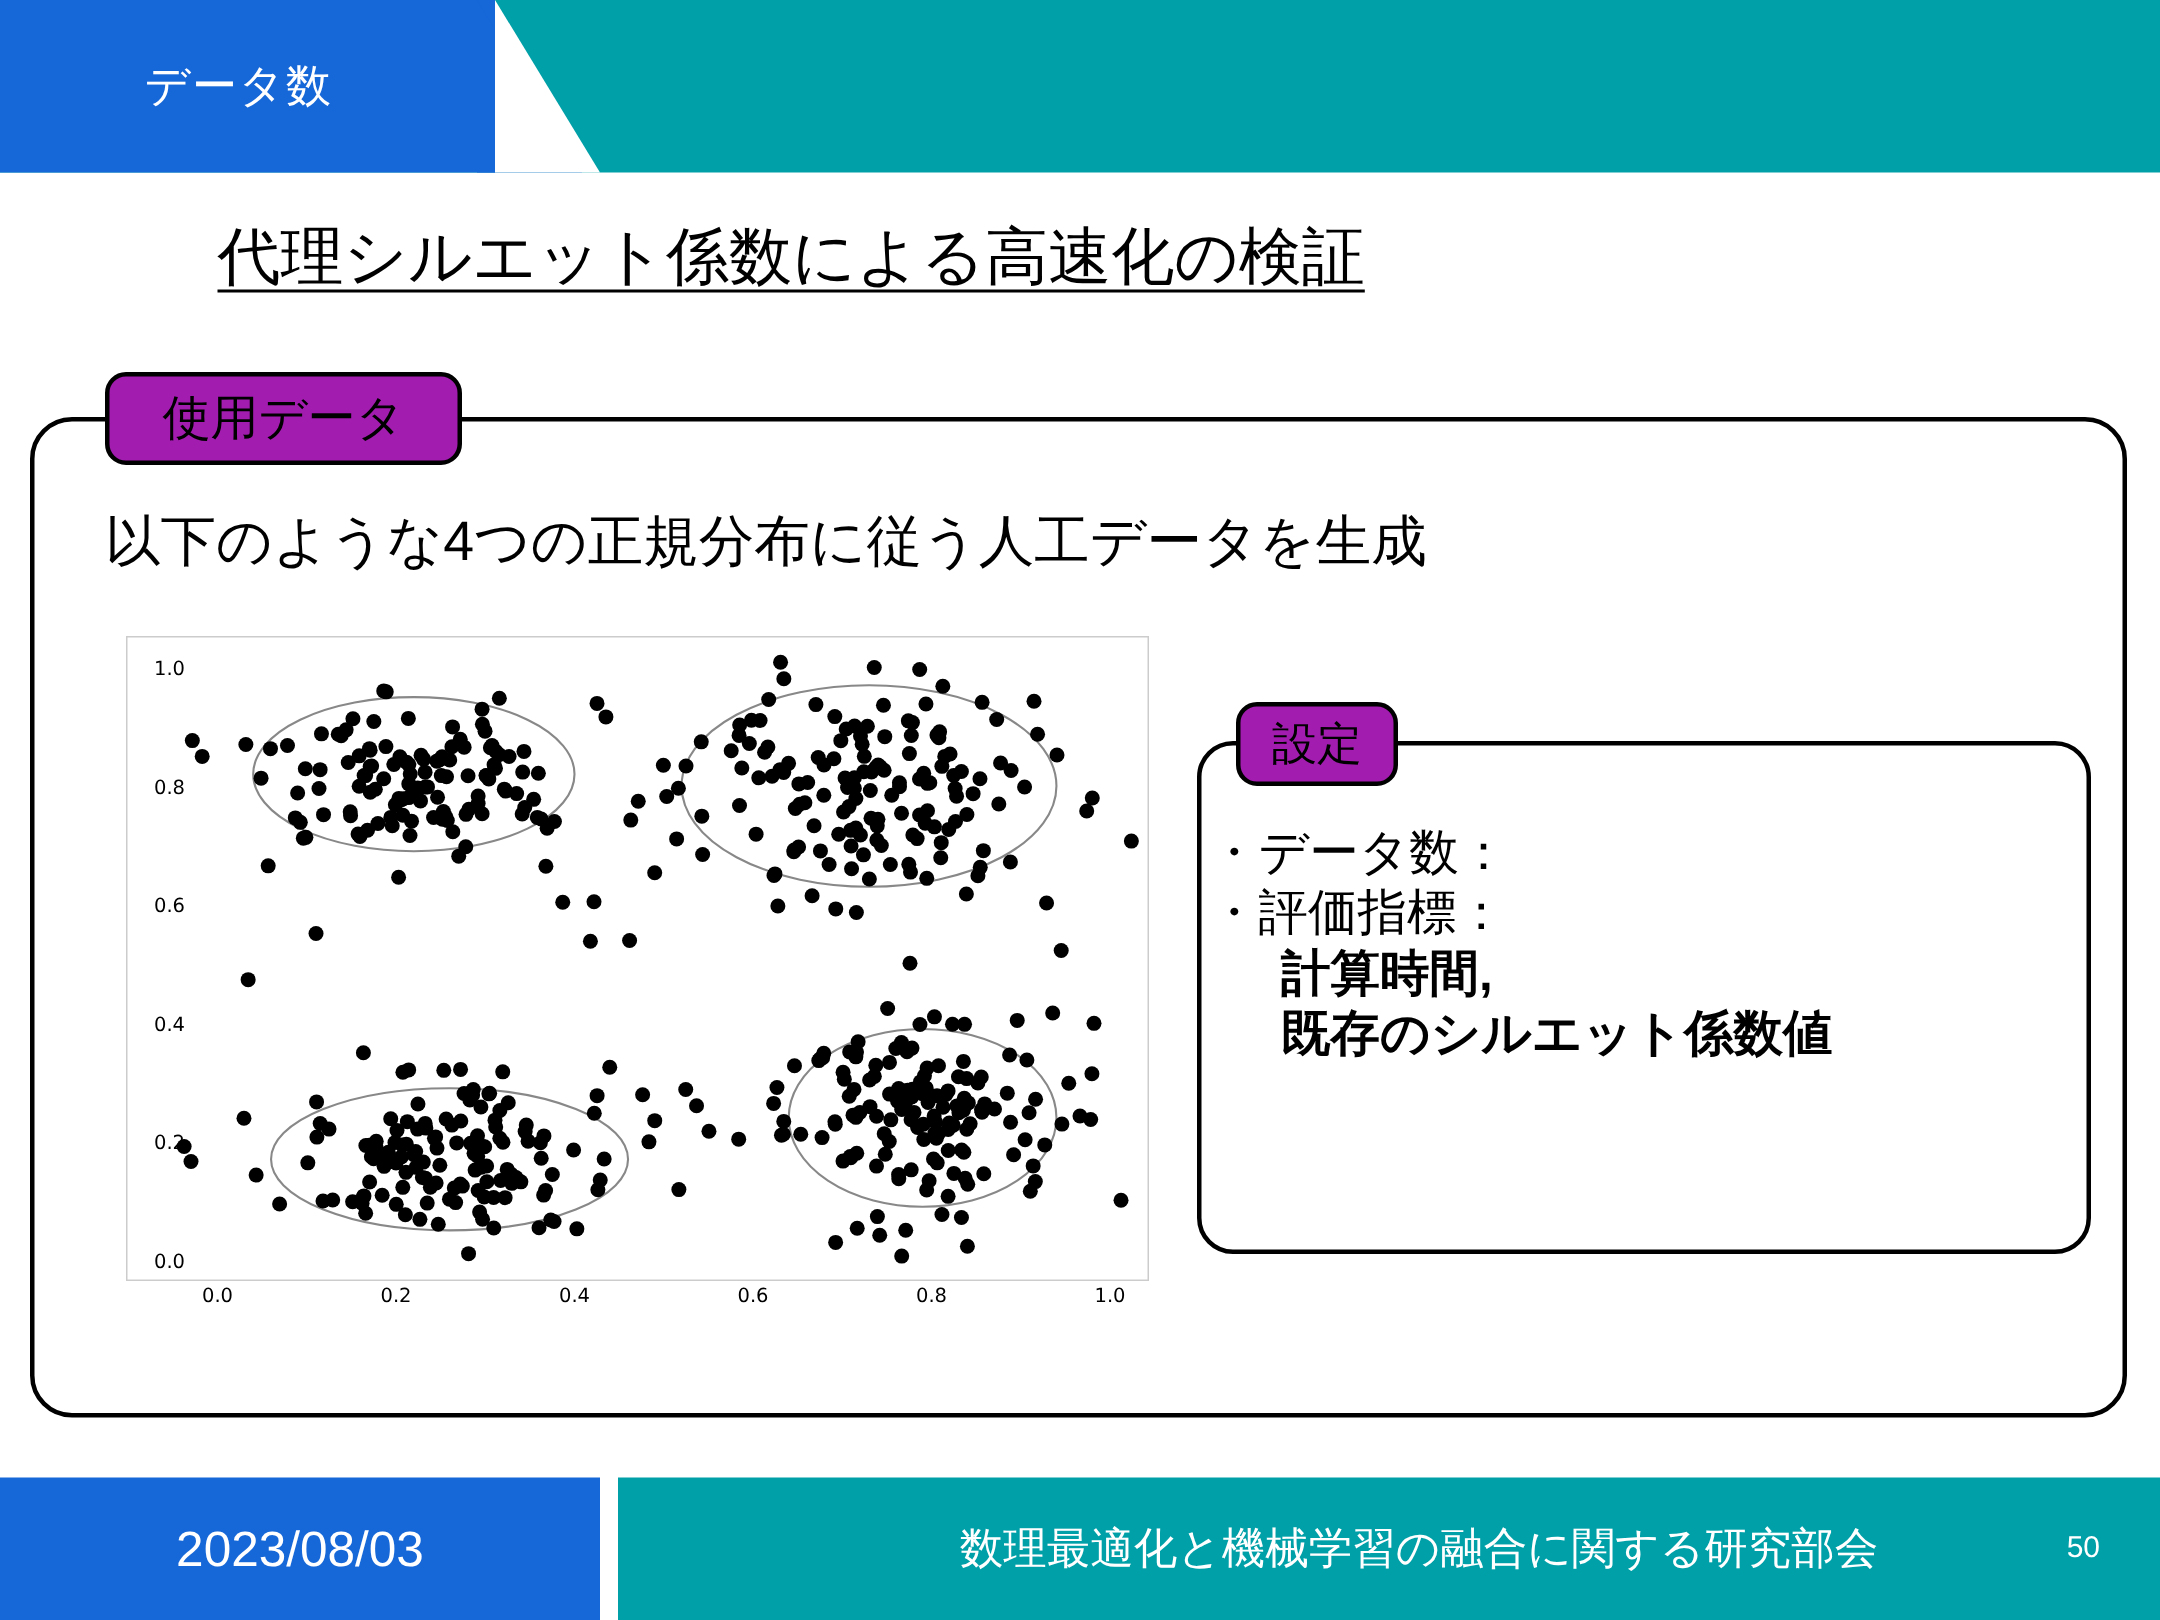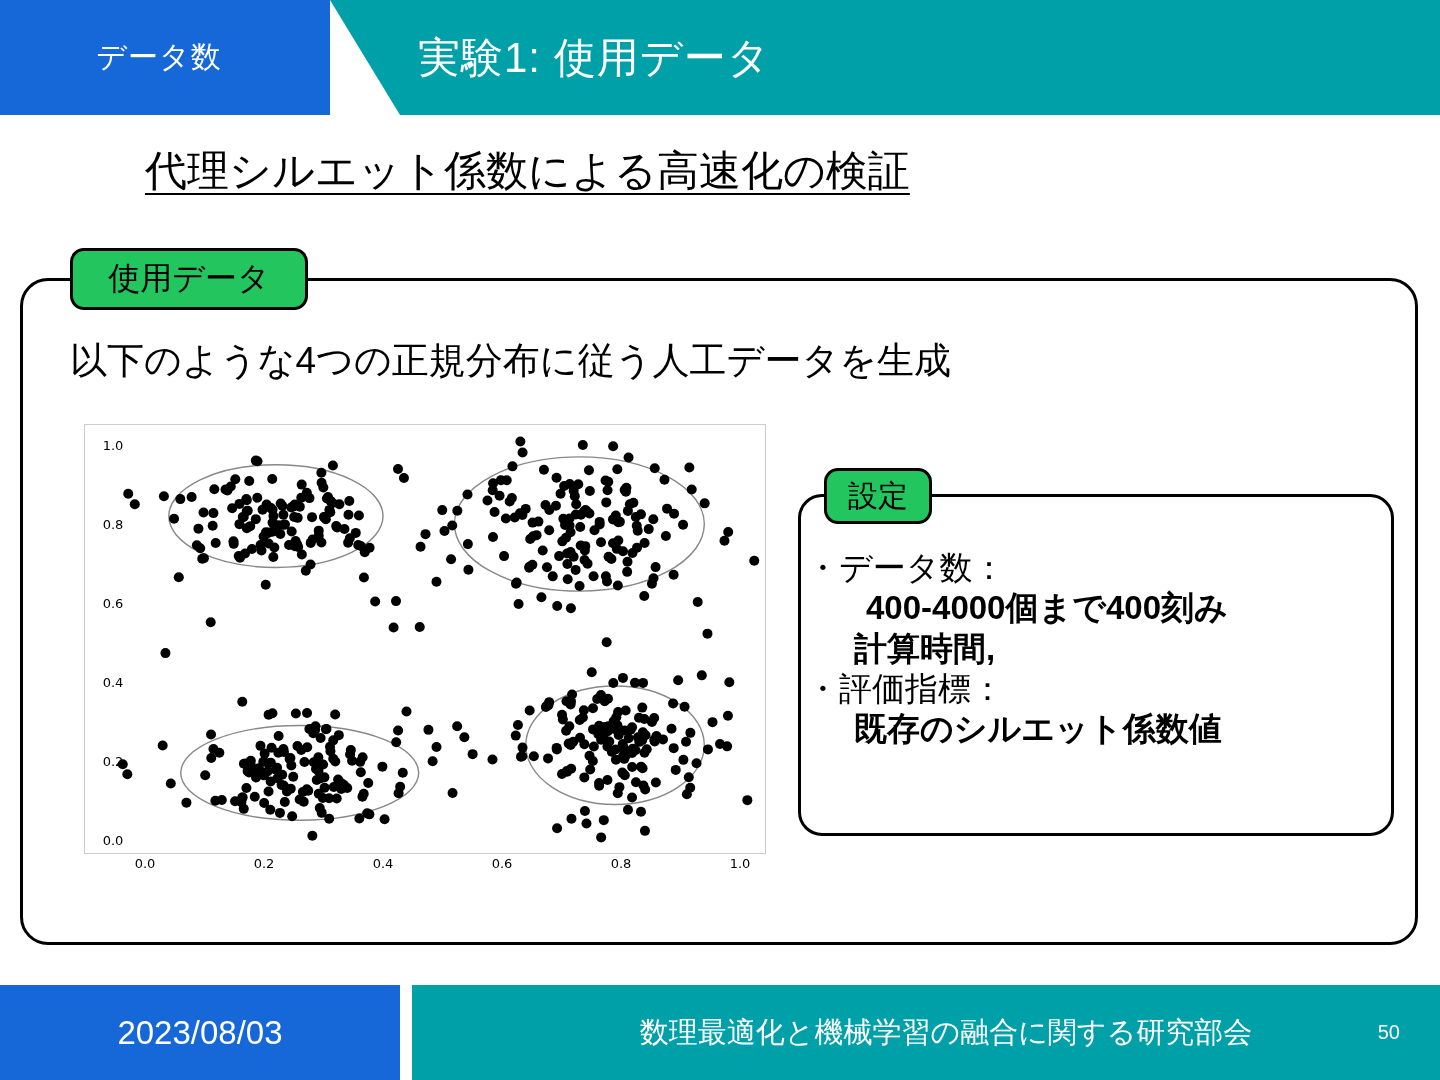--- a/index.html
+++ b/index.html
@@ -95,21 +95,21 @@
     top: 278px;
     width: 1398px;
     height: 667px;
     border: 3px solid #000000;
     border-radius: 28px;
     box-sizing: border-box;
     background: #ffffff;
   }
   .box-tab {
     position: absolute;
-    background: #22c55e;
+    background: #a21caf;
     border: 3px solid #000000;
     border-radius: 14px;
     box-sizing: border-box;
     display: flex;
     align-items: center;
     justify-content: center;
     font-size: 32px;
     color: #000000;
     z-index: 3;
   }
@@ -233,21 +233,20 @@
 </style>
 </head>
 <body>
 
 <div class="header">
   <div class="header-teal"></div>
   <div class="header-blue"></div>
   <div class="header-blue-slant"></div>
   <div class="header-white-slant"></div>
   <div class="header-section">データ数</div>
-  <div class="header-title">実験1: 使用データ</div>
 </div>
 
 <div class="slide-heading">代理シルエット係数による高速化の検証</div>
 
 <div class="main-box"></div>
 <div class="box-tab tab-usedata">使用データ</div>
 <div class="lead-text">以下のような4つの正規分布に従う人工データを生成</div>
 
 <div class="plot-frame"></div>
 <svg class="plot-svg" viewBox="0 0 740 480">
@@ -841,23 +840,22 @@
       <circle cx="235.90125977213089" cy="349.73096501535315" r="5" fill="#000000"></circle>
       <circle cx="202.27157065906636" cy="281.809944893145" r="5" fill="#000000"></circle>
       <circle cx="689.3318645841823" cy="262.23648361965854" r="5" fill="#000000"></circle>
     </g>
 </svg>
 
 <div class="settings-box"></div>
 <div class="box-tab tab-settings">設定</div>
 <div class="settings-list" id="settings-list">
     <div class="settings-line">・データ数：</div>
-    <div class="settings-line bold indent1">400-4000個まで400刻み</div>
+    <div class="settings-line">・評価指標：</div>
     <div class="settings-line bold indent2">計算時間,</div>
-    <div class="settings-line">・評価指標：</div>
     <div class="settings-line bold indent2">既存のシルエット係数値</div>
   </div>
 
 <div class="footer">
   <div class="footer-blue"></div>
   <div class="footer-teal"></div>
   <div class="footer-date">2023/08/03</div>
   <div class="footer-center">数理最適化と機械学習の融合に関する研究部会</div>
   <div class="footer-page">50</div>
 </div>

